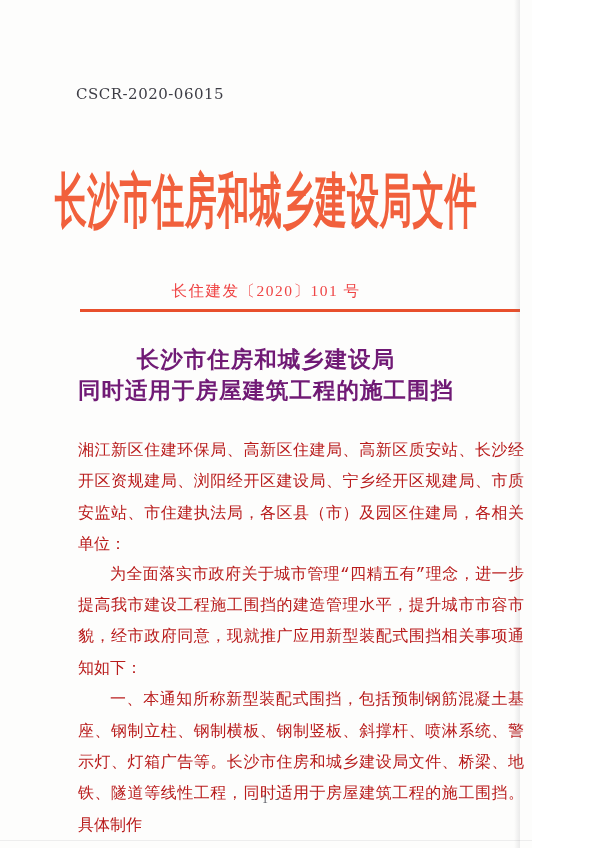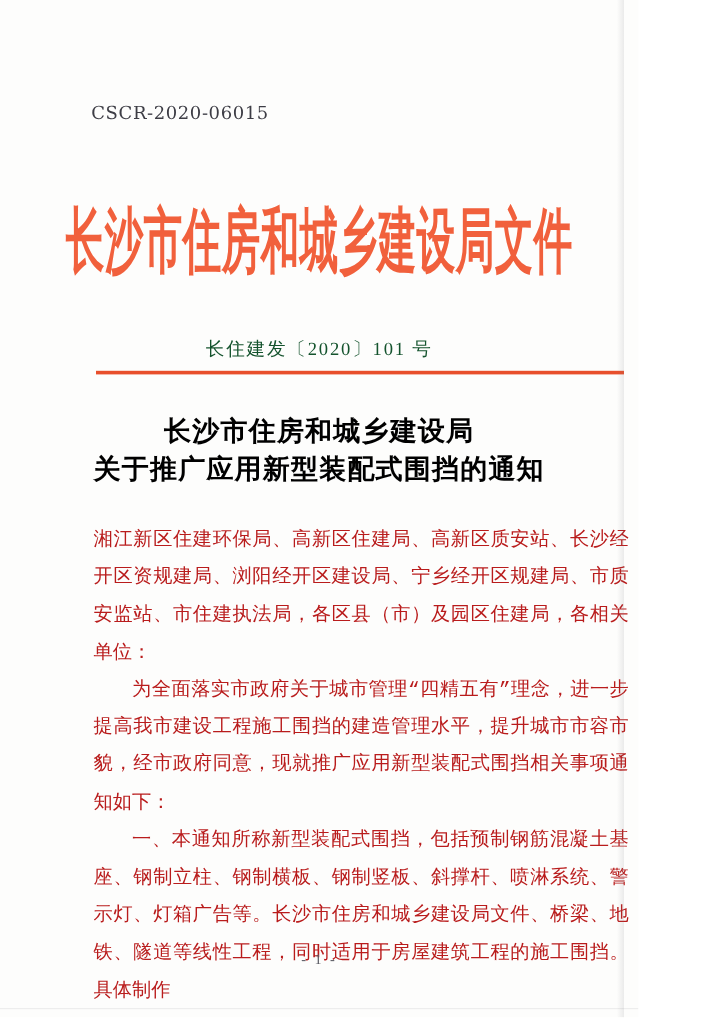--- a/index.html
+++ b/index.html
@@ -40,41 +40,41 @@
     white-space: nowrap;
   }
   .doc-number {
     position: absolute;
     left: 0;
     right: 0;
     top: 281px;
     text-align: center;
     font-size: 15.5px;
     letter-spacing: 1.5px;
-    color: #14532d;
+    color: #ef4444;
   }
   .red-rule {
     position: absolute;
     left: 80px;
     top: 309px;
     width: 440px;
     height: 2.5px;
     background: #e84f2c;
   }
   .notice-title {
     position: absolute;
     left: 0;
     right: 0;
     top: 344px;
     text-align: center;
     font-size: 22.5px;
     font-weight: bold;
     line-height: 31px;
     letter-spacing: 1px;
-    color: #000000;
+    color: #701a75;
   }
   .body-text {
     position: absolute;
     left: 78px;
     top: 434px;
     width: 446px;
     font-size: 16px;
     line-height: 31.4px;
     color: #b91c1c;
     text-align: justify;
@@ -123,21 +123,21 @@
   <div class="doc-code">CSCR-2020-06015</div>
 
   <div class="masthead">长沙市住房和城乡建设局文件</div>
 
   <div class="doc-number">长住建发〔2020〕101 号</div>
 
   <div class="red-rule"></div>
 
   <div class="notice-title">
     <div>长沙市住房和城乡建设局</div>
-    <div>关于推广应用新型装配式围挡的通知</div>
+    <div>同时适用于房屋建筑工程的施工围挡</div>
   </div>
 
   <div class="body-text">
     <p>湘江新区住建环保局、高新区住建局、高新区质安站、长沙经开区资规建局、浏阳经开区建设局、宁乡经开区规建局、市质安监站、市住建执法局，各区县（市）及园区住建局，各相关单位：</p>
     <p class="indent">为全面落实市政府关于城市管理“四精五有”理念，进一步提高我市建设工程施工围挡的建造管理水平，提升城市市容市貌，经市政府同意，现就推广应用新型装配式围挡相关事项通知如下：</p>
     <p class="indent">一、本通知所称新型装配式围挡，包括预制钢筋混凝土基座、钢制立柱、钢制横板、钢制竖板、斜撑杆、喷淋系统、警示灯、灯箱广告等。长沙市住房和城乡建设局文件、桥梁、地铁、隧道等线性工程，同时适用于房屋建筑工程的施工围挡。具体制作</p>
   </div>
 
   <div class="page-number">- 1 -</div>
 

